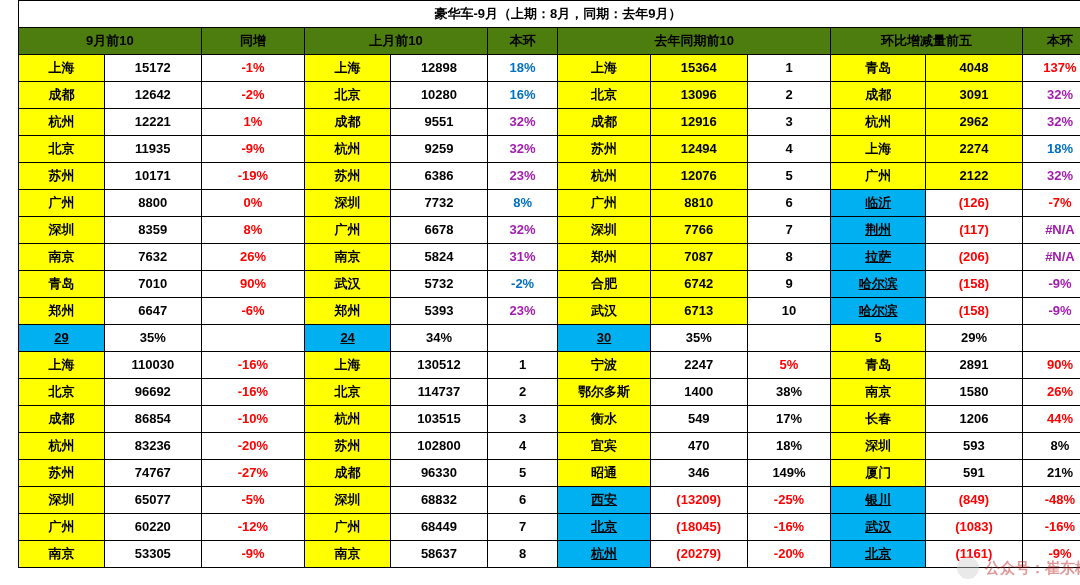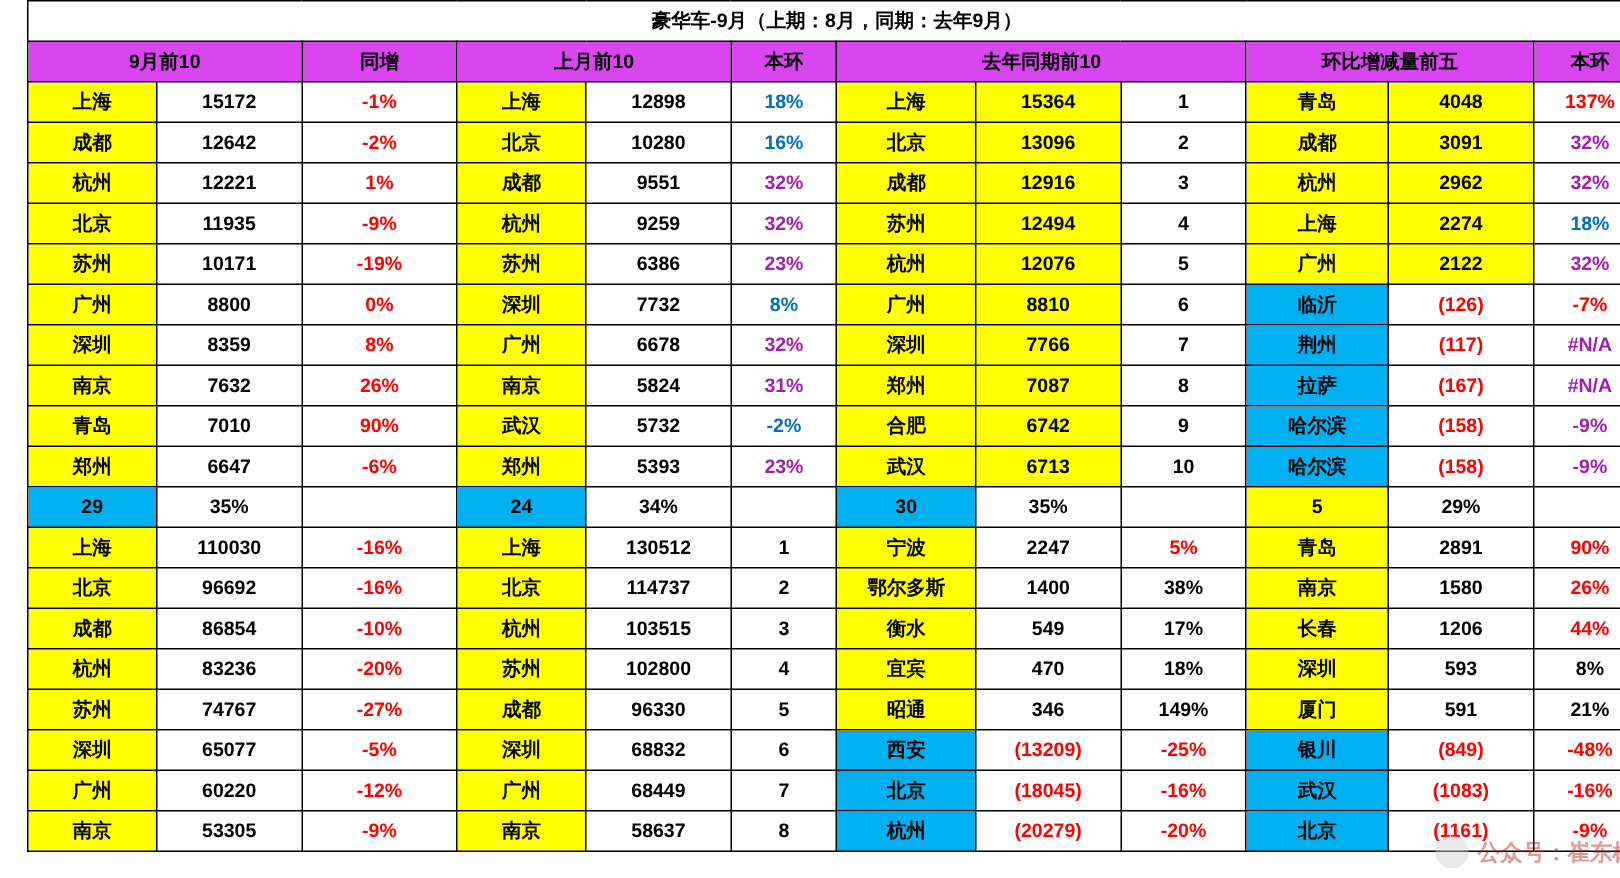--- a/index.html
+++ b/index.html
@@ -1,23 +1,23 @@
 <!DOCTYPE html>
 <html><head>
 <meta charset="utf-8">
 <style>
   html,body{margin:0;padding:0;background:#fff;}
   body{width:1080px;height:585px;font-family:"Liberation Sans",sans-serif;overflow:hidden;}
   #sheet{width:1080px;height:585px;position:relative;padding-left:18px;}
   table.grid{border-collapse:collapse;table-layout:fixed;width:1080px;}
   table.grid td{border:1px solid #000;font-size:13px;text-align:center;padding:0;height:26px;line-height:26px;white-space:nowrap;overflow:hidden;font-weight:bold;}
   .title{height:22px;line-height:22px;font-size:14px;font-weight:bold;background:#fff;border:1px solid #000;}
-  .hdr{background:#d946ef;font-weight:bold;font-size:13px;}
+  .hdr{background:#4d7c0f;font-weight:bold;font-size:13px;}
   .yellow{background:#ffff00;}
-  .cyan{background:#00b0f0;color:#000;}
+  .cyan{background:#00b0f0;color:#000;text-decoration:underline;}
   .white{background:#ffffff;}
   .blue-t{color:#0070c0;}
   .purple-t{color:#a21caf;}
   .red-t{color:#ff0000;}
   .black-t{color:#000000;}
   .wm{position:absolute;right:8px;bottom:6px;display:flex;align-items:center;gap:6px;opacity:.45;font-size:15px;color:#b91c1c;font-weight:bold;}
   .wm .circ{width:22px;height:22px;border-radius:50%;background:#cfcfcf;display:inline-block;}
 </style>
 </head>
 <body>
@@ -157,21 +157,21 @@
     <td class="yellow black-t">南京</td>
     <td class="white black-t">7632</td>
     <td class="white red-t">26%</td>
     <td class="yellow black-t">南京</td>
     <td class="white black-t">5824</td>
     <td class="white purple-t">31%</td>
     <td class="yellow black-t">郑州</td>
     <td class="yellow black-t">7087</td>
     <td class="white black-t">8</td>
     <td class="cyan black-t">拉萨</td>
-    <td class="white red-t">(167)</td>
+    <td class="white red-t">(206)</td>
     <td class="white purple-t">#N/A</td>
   </tr>
   <tr>
     <td class="yellow black-t">青岛</td>
     <td class="white black-t">7010</td>
     <td class="white red-t">90%</td>
     <td class="yellow black-t">武汉</td>
     <td class="white black-t">5732</td>
     <td class="white blue-t">-2%</td>
     <td class="yellow black-t">合肥</td>

